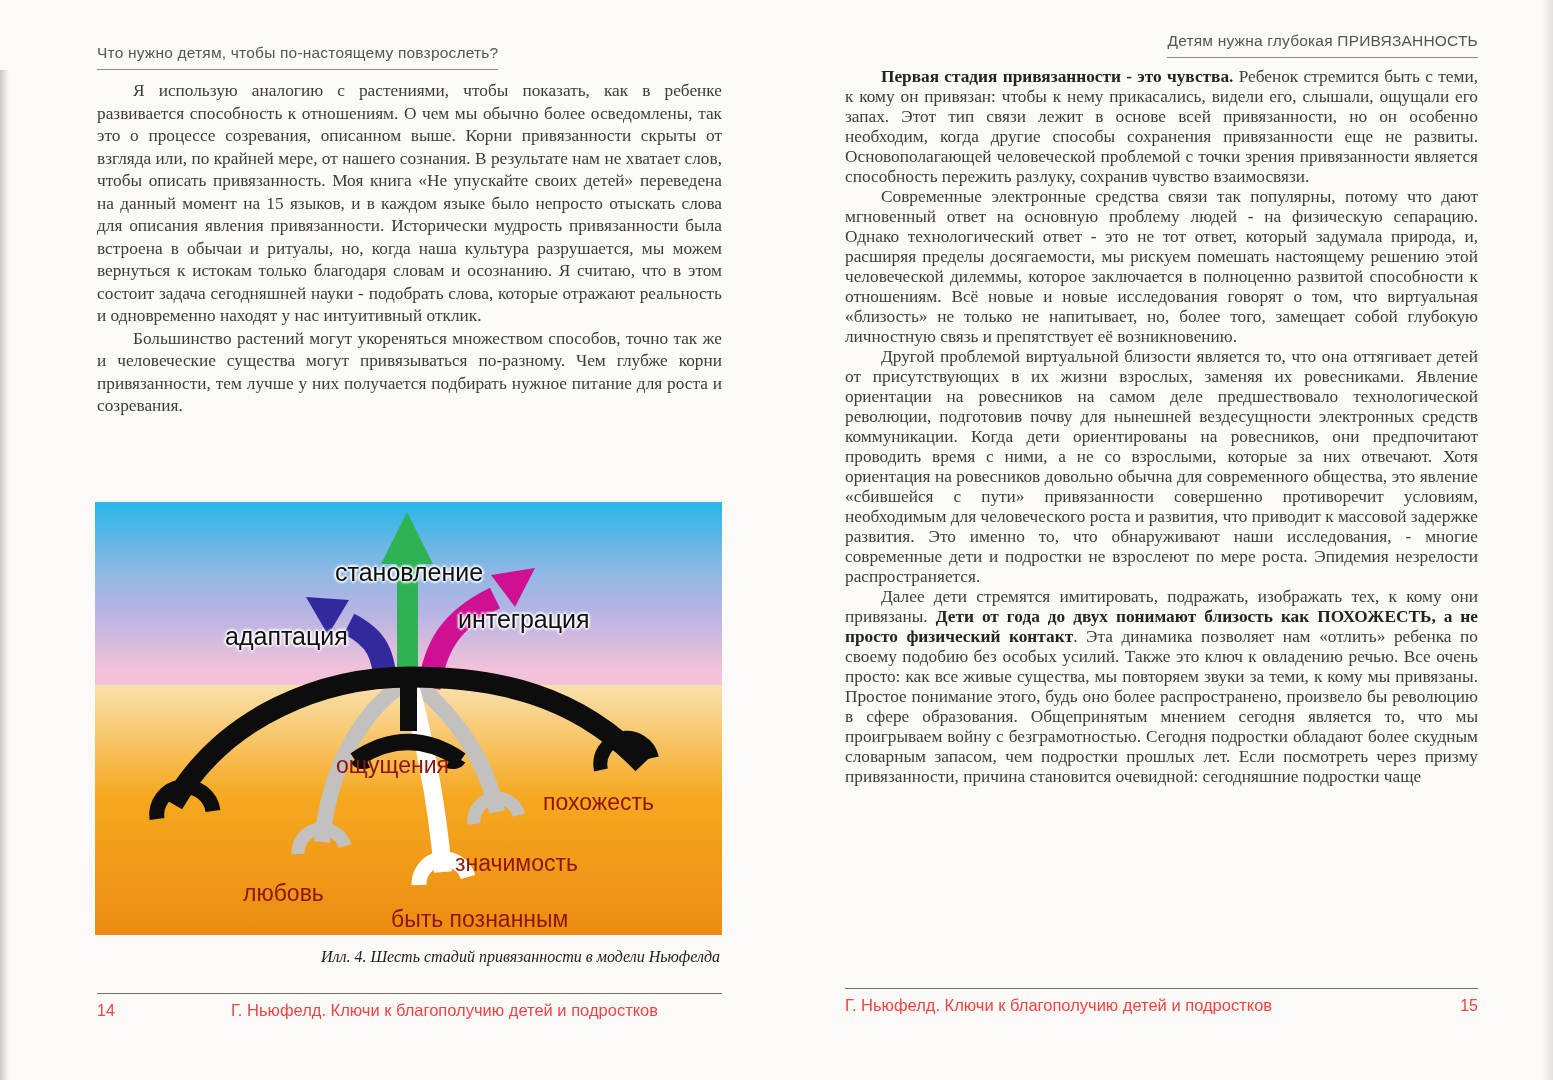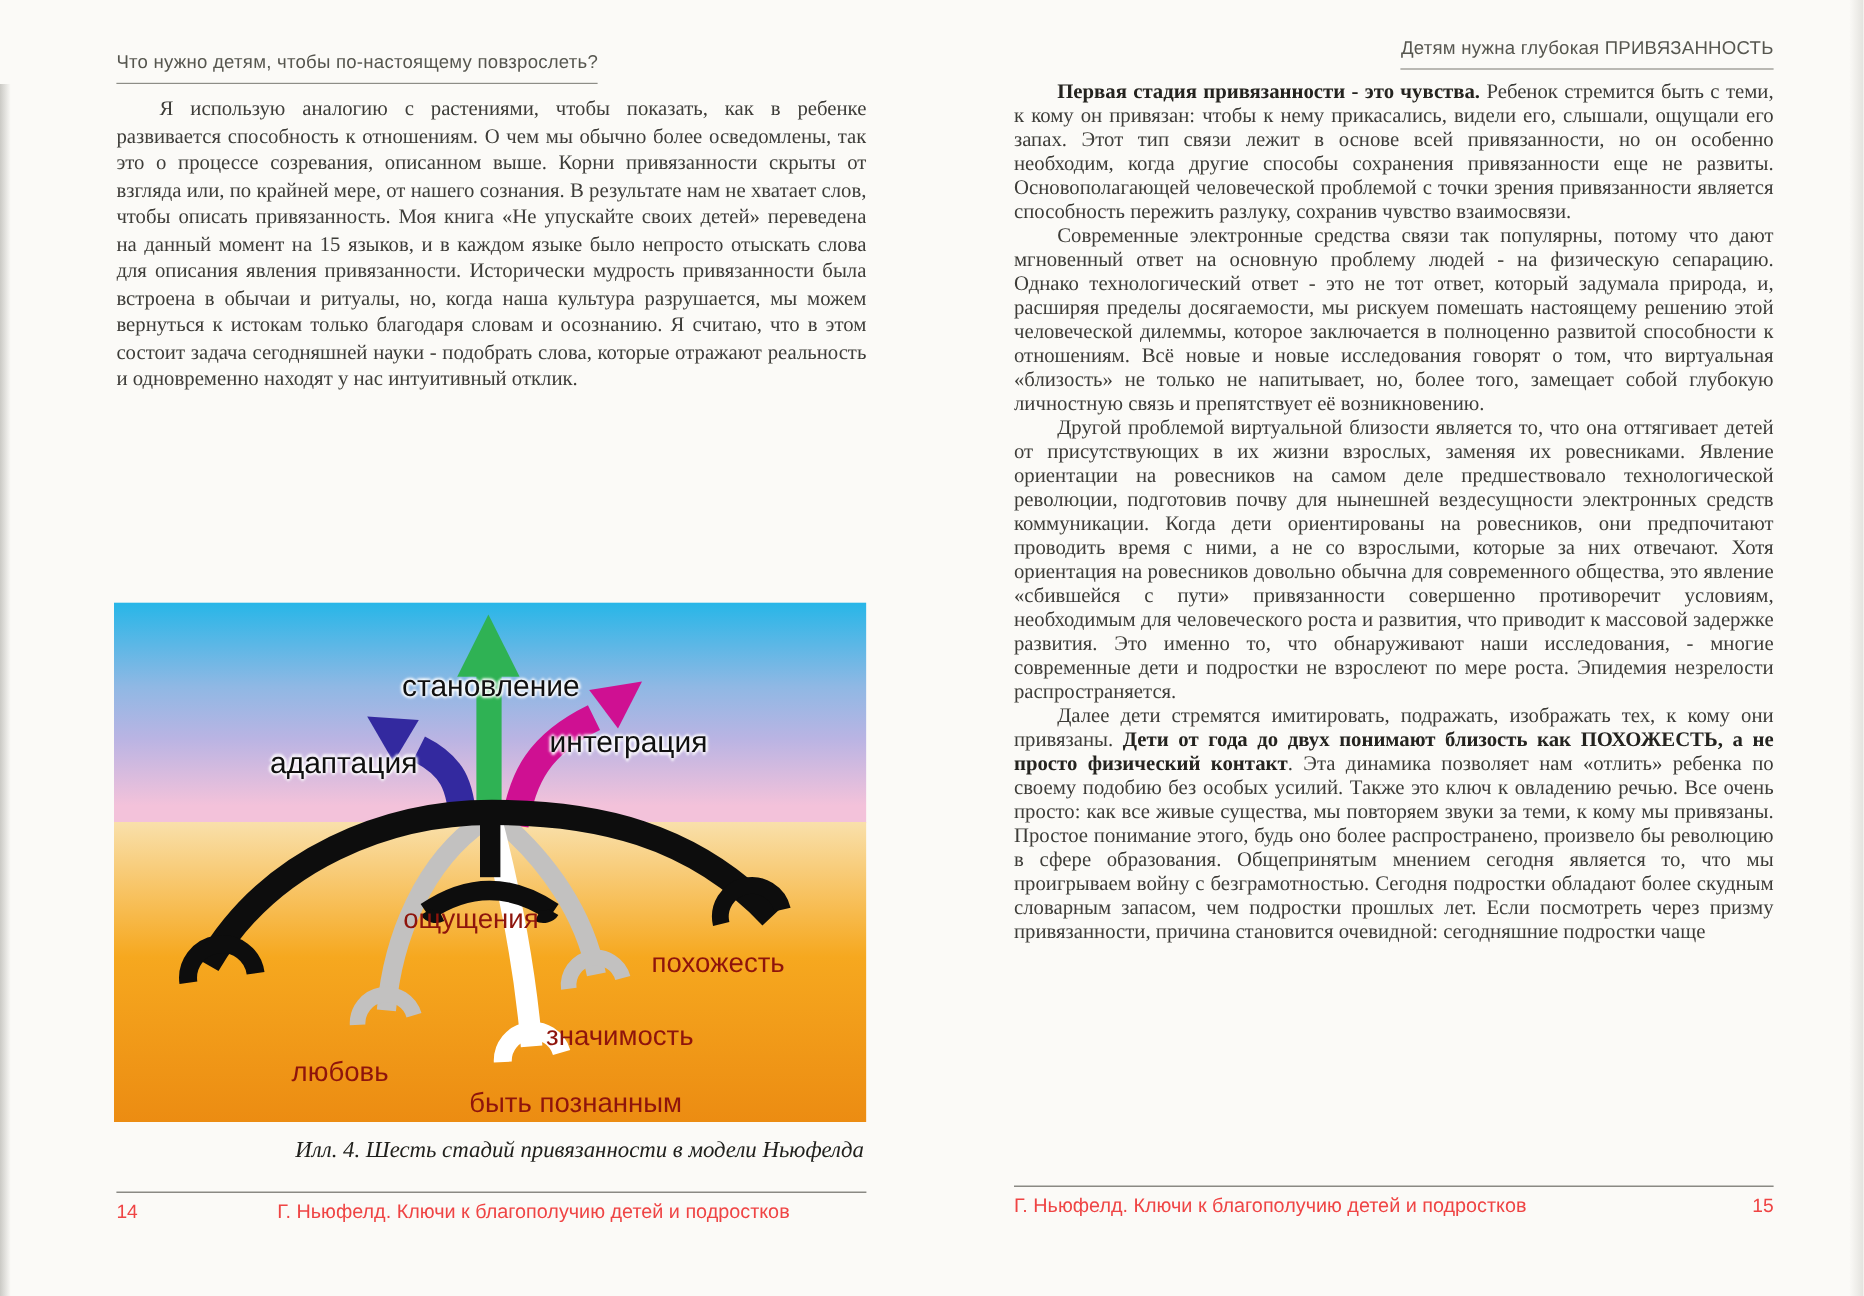--- a/index.html
+++ b/index.html
@@ -34,21 +34,21 @@
   .figure{position:absolute;left:-2px;top:502px;width:627px;height:433px;margin:0;}
   .figure svg{position:absolute;left:0;top:0;}
   .lbl{position:absolute;font-family:"Liberation Sans", sans-serif;font-weight:normal;white-space:nowrap;}
   .lbl.sky{font-size:25px;color:#101010;
     text-shadow:-2px 0 2px rgba(255,255,255,.95), 2px 0 2px rgba(255,255,255,.95),
                  0 -2px 2px rgba(255,255,255,.95), 0 2px 2px rgba(255,255,255,.95);}
   .lbl.root{font-size:23px;color:#8e140c;}
   .lbl.two-line{white-space:normal;text-align:center;line-height:1.15;}
 
   .caption{position:absolute;left:0;top:948px;width:100%;
-    font-style:italic;font-size:19px;color:#20201c;text-align:right;padding-right:2px;box-sizing:border-box;}
+    font-style:italic;font-size:16px;color:#20201c;text-align:right;padding-right:2px;box-sizing:border-box;}
 
   .page-footer{position:absolute;left:0;top:993px;width:100%;
     border-top:1.4px solid #6e6e68;padding-top:7px;
     font-family:"Liberation Sans", sans-serif;font-size:16.5px;color:#ef4444;
     display:flex;align-items:flex-end;}
   .page-right .page-footer{top:988px;}
   .pagenum{font-size:16px;}
   .page-left .page-footer .pagenum{width:70px;}
   .page-left .page-footer .running-foot{flex:1;text-align:center;}
   .page-right .page-footer .running-foot{flex:1;text-align:left;}
@@ -61,20 +61,21 @@
 <div class="edge edge-right"></div>
 
 <section class="page page-left">
 
   <div class="running-head">
     <span class="rh-inner">Что нужно детям, чтобы по-настоящему повзрослеть?</span>
   </div>
 
   <div class="body-text">
     <p>Я использую аналогию с растениями, чтобы показать, как в ребенке развивается способность к отношениям. О чем мы обычно более осведомлены, так это о процессе созревания, описанном выше. Корни привязанности скрыты от взгляда или, по крайней мере, от нашего сознания. В результате нам не хватает слов, чтобы описать привязанность. Моя книга «Не упускайте своих детей»  переведена на данный момент на 15 языков, и в каждом языке было непросто отыскать слова для описания явления привязанности. Исторически мудрость привязанности была встроена в обычаи и ритуалы, но, когда наша культура разрушается, мы можем вернуться к истокам только благодаря словам и осознанию. Я считаю, что в этом состоит задача сегодняшней науки - подобрать слова, которые отражают реальность и одновременно находят у нас интуитивный отклик.</p>
+    <p>Большинство растений могут укореняться множеством способов, точно так же и человеческие существа могут привязываться по-разному. Чем глубже корни привязанности, тем лучше у них получается подбирать нужное питание для роста и созревания.</p>
   </div>
 
   <figure class="figure">
     <svg width="627" height="433" viewBox="0 0 627 433">
       <defs>
         <linearGradient id="skyGrad" x1="0" y1="0" x2="0" y2="1">
           <stop offset="0" stop-color="#27b6e8"></stop>
           <stop offset="0.38" stop-color="#8fb8e4"></stop>
           <stop offset="0.62" stop-color="#bab4e3"></stop>
           <stop offset="0.92" stop-color="#f3c2da"></stop>

